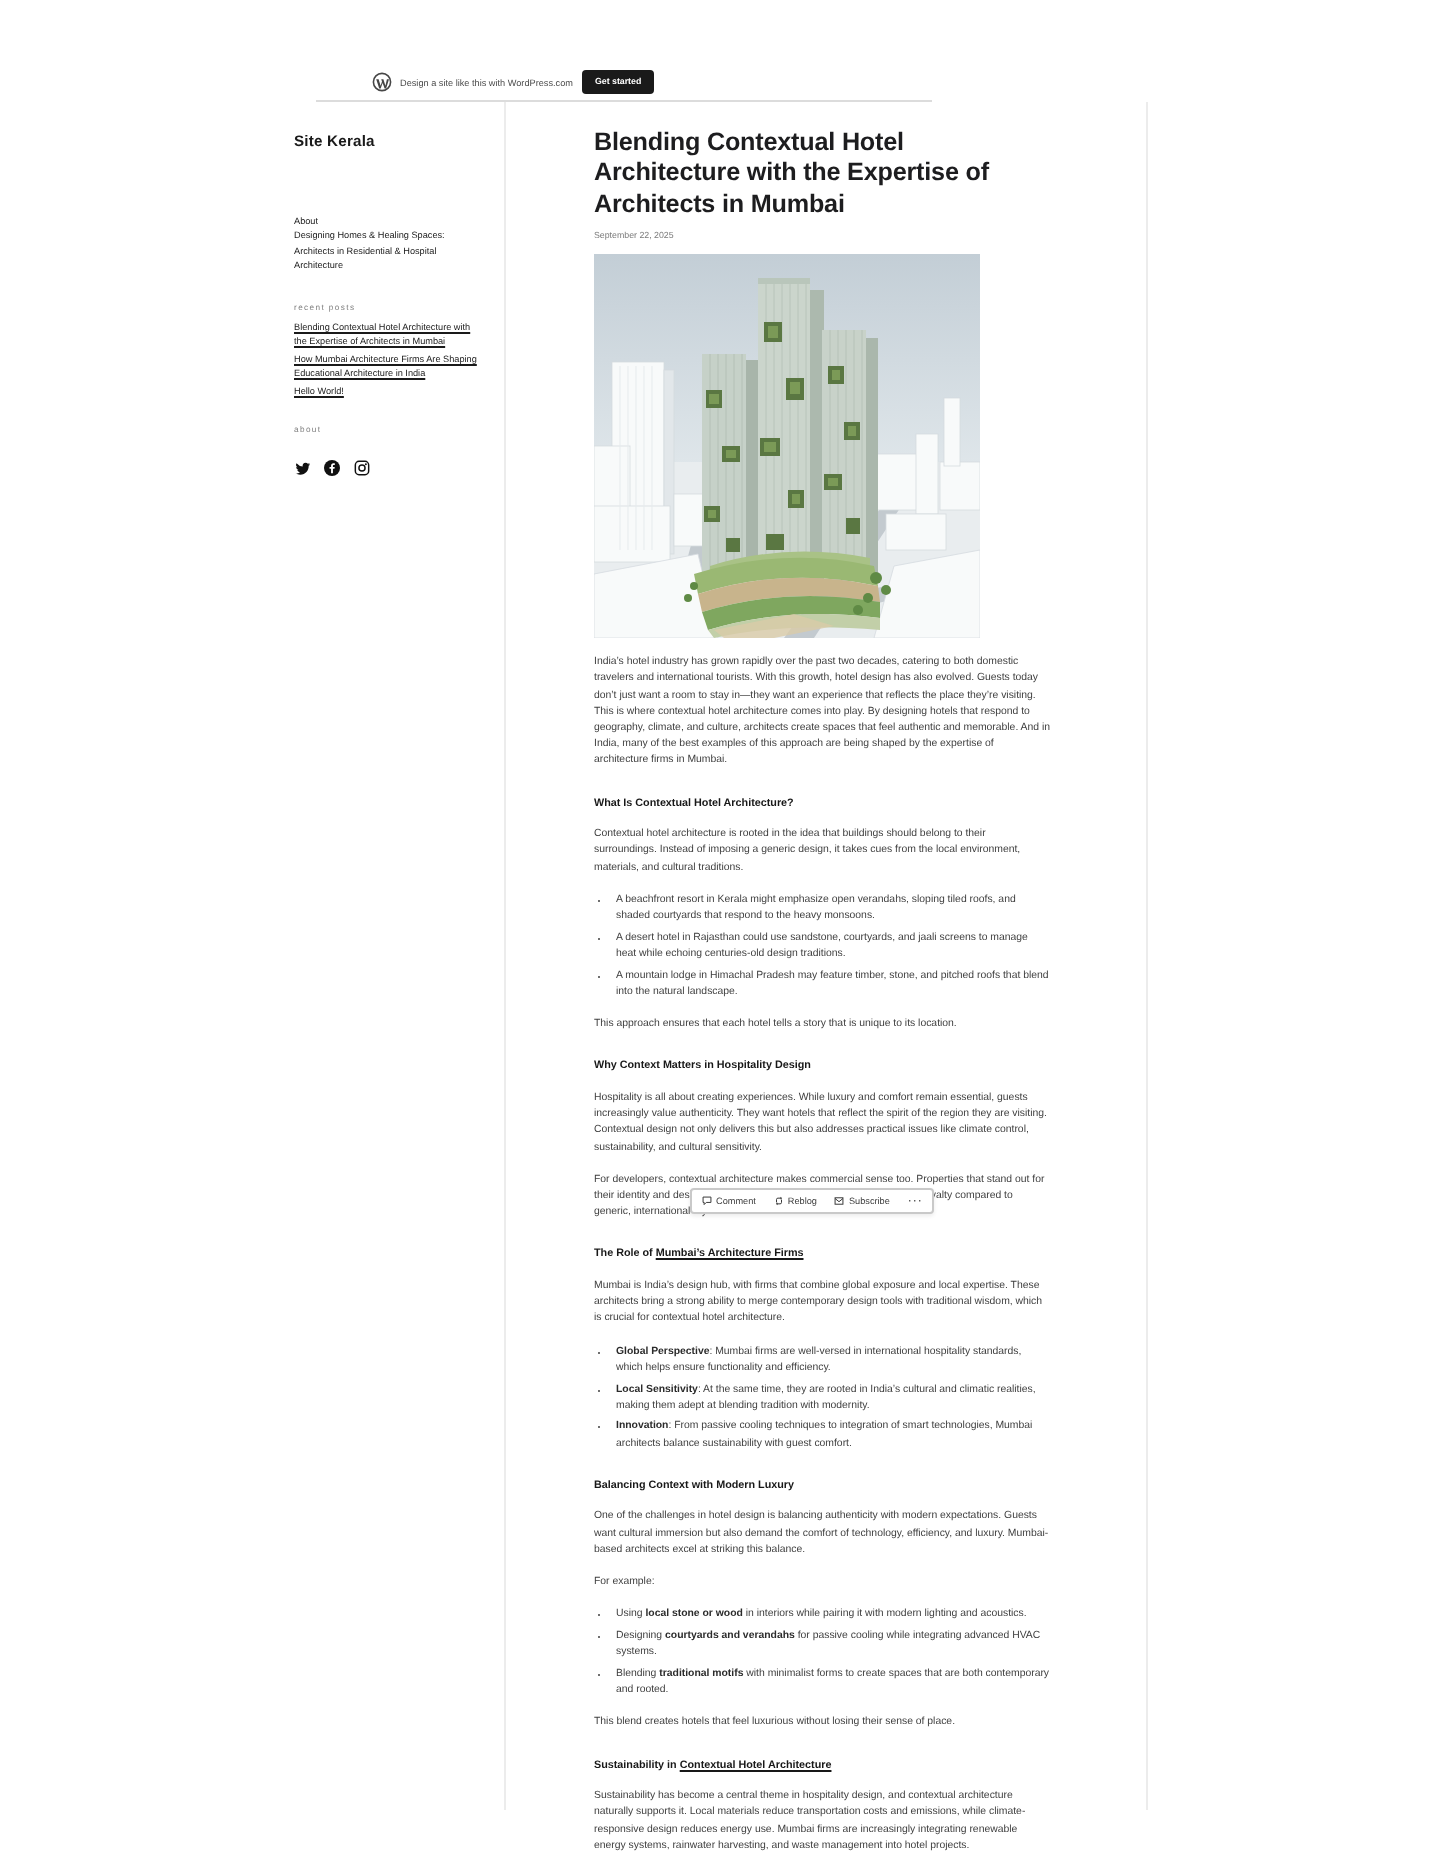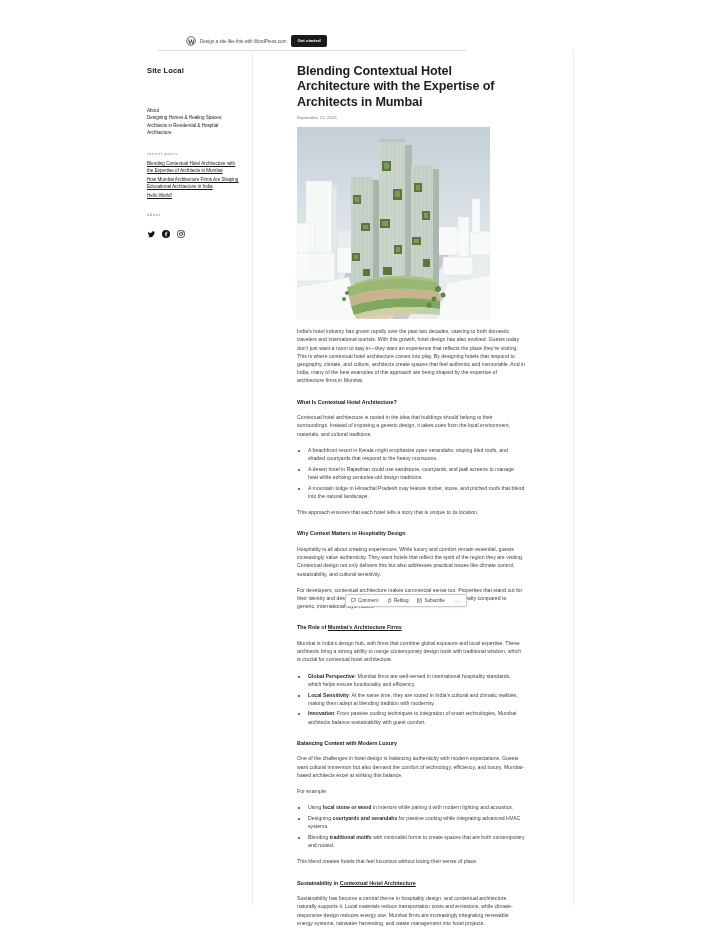--- a/index.html
+++ b/index.html
@@ -62,21 +62,21 @@
       <path d="M4.2 7.2h2.4l2 6.5 1.4-4.2-.8-2.3h2.2l2 6.5 1.5-6.5h2.1l-2.9 9.4h-1.5l-2-5.6-1.9 5.6H7.2z" fill="#464646"></path>
     </svg>
     <span class="banner-text">Design a site like this with WordPress.com</span>
     <button class="cta-btn">Get started</button>
   </div>
 
   <div class="vline" style="left:252px;"></div>
   <div class="vline" style="left:573px;"></div>
 
   <aside class="sidebar">
-    <h2 class="site-title">Site Local</h2>
+    <h2 class="site-title">Site Kerala</h2>
 
     <nav class="side-nav">
       <a>About</a>
       <a>Designing Homes &amp; Healing Spaces: Architects in Residential &amp; Hospital Architecture</a>
     </nav>
 
     <div class="side-label">recent posts</div>
     <div class="recent-list">
       <a>Blending Contextual Hotel Architecture with the Expertise of Architects in Mumbai</a>
       <a>How Mumbai Architecture Firms Are Shaping Educational Architecture in India</a>

